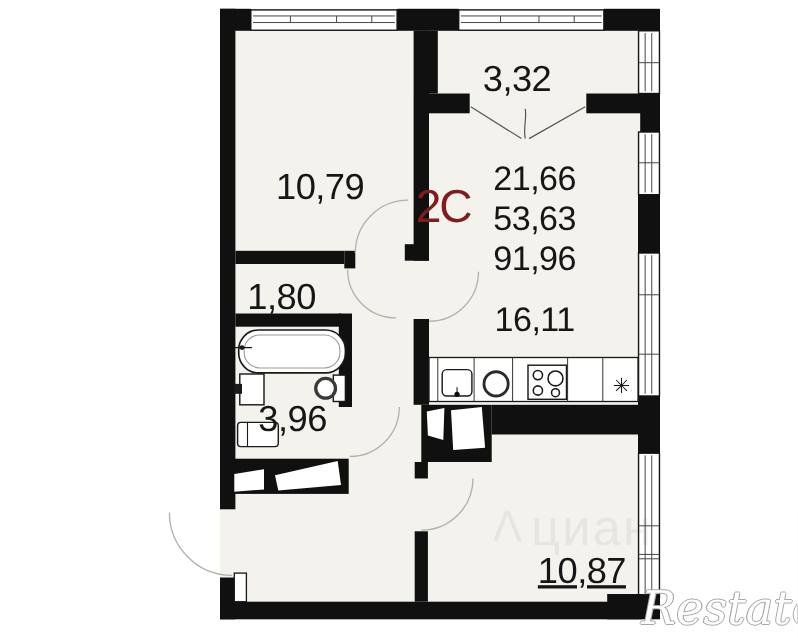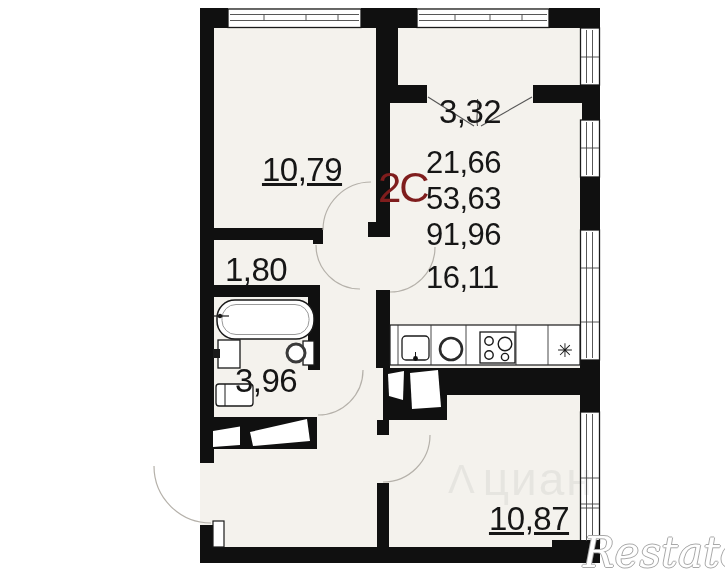--- a/index.html
+++ b/index.html
@@ -5,36 +5,36 @@
   html,body { margin:0; padding:0; background:#ffffff; }
   .stage {
     position:relative; width:725px; height:580px; background:#ffffff;
     overflow:hidden; font-family:"Liberation Sans", sans-serif;
   }
   .plan-svg { position:absolute; left:0; top:0; }
   .lbl {
     position:absolute; width:110px; text-align:center;
     font-size:33px; color:#161616; letter-spacing:-0.5px; white-space:nowrap;
   }
-  .lbl-balcony    { left:415px; top:53px;margin-top:40px;  }
-  .lbl-bedroom    { left:247px; top:151px;text-decoration:underline; }
+  .lbl-balcony    { left:415px; top:53px;  }
+  .lbl-bedroom    { left:236px; top:151px; }
   .lbl-hall       { left:201px; top:239px;margin-top:12px; }
   .lbl-bathroom   { left:211px; top:362px; }
   .lbl-room-left  { left:233px; top:491px; }
   .lbl-room-right { left:474px; top:500px;text-decoration:underline; }
   .unit-label {
     position:absolute; left:378px; top:167px;
     font-size:42px; color:#7f1d1d; letter-spacing:-2px; line-height:1;
   }
   .area-stack {
     position:absolute; left:426px; top:146px; width:120px;
-    text-align:left; font-size:31px; color:#161616; letter-spacing:-0.5px;
+    text-align:center; font-size:31px; color:#161616; letter-spacing:-0.5px;
   }
   .area-stack .row { height:36px; line-height:33px; }
-  .area-stack .row.last { margin-top:7px; }
+  .area-stack .row.last { margin-top:20px; }
   .wm-center {
     position:absolute; left:448px; top:452px; opacity:0.08;
     font-size:46px; font-weight:normal; color:#55565a; letter-spacing:2px;
     display:flex; align-items:center; gap:6px; pointer-events:none;
   }
   .wm-center .wm-icon { font-size:40px; }
   .wm-corner {
     position:absolute; left:583px; top:528px;
     font-family:"DejaVu Serif", serif; font-style:italic; font-size:42px;
     color:#ffffff;

